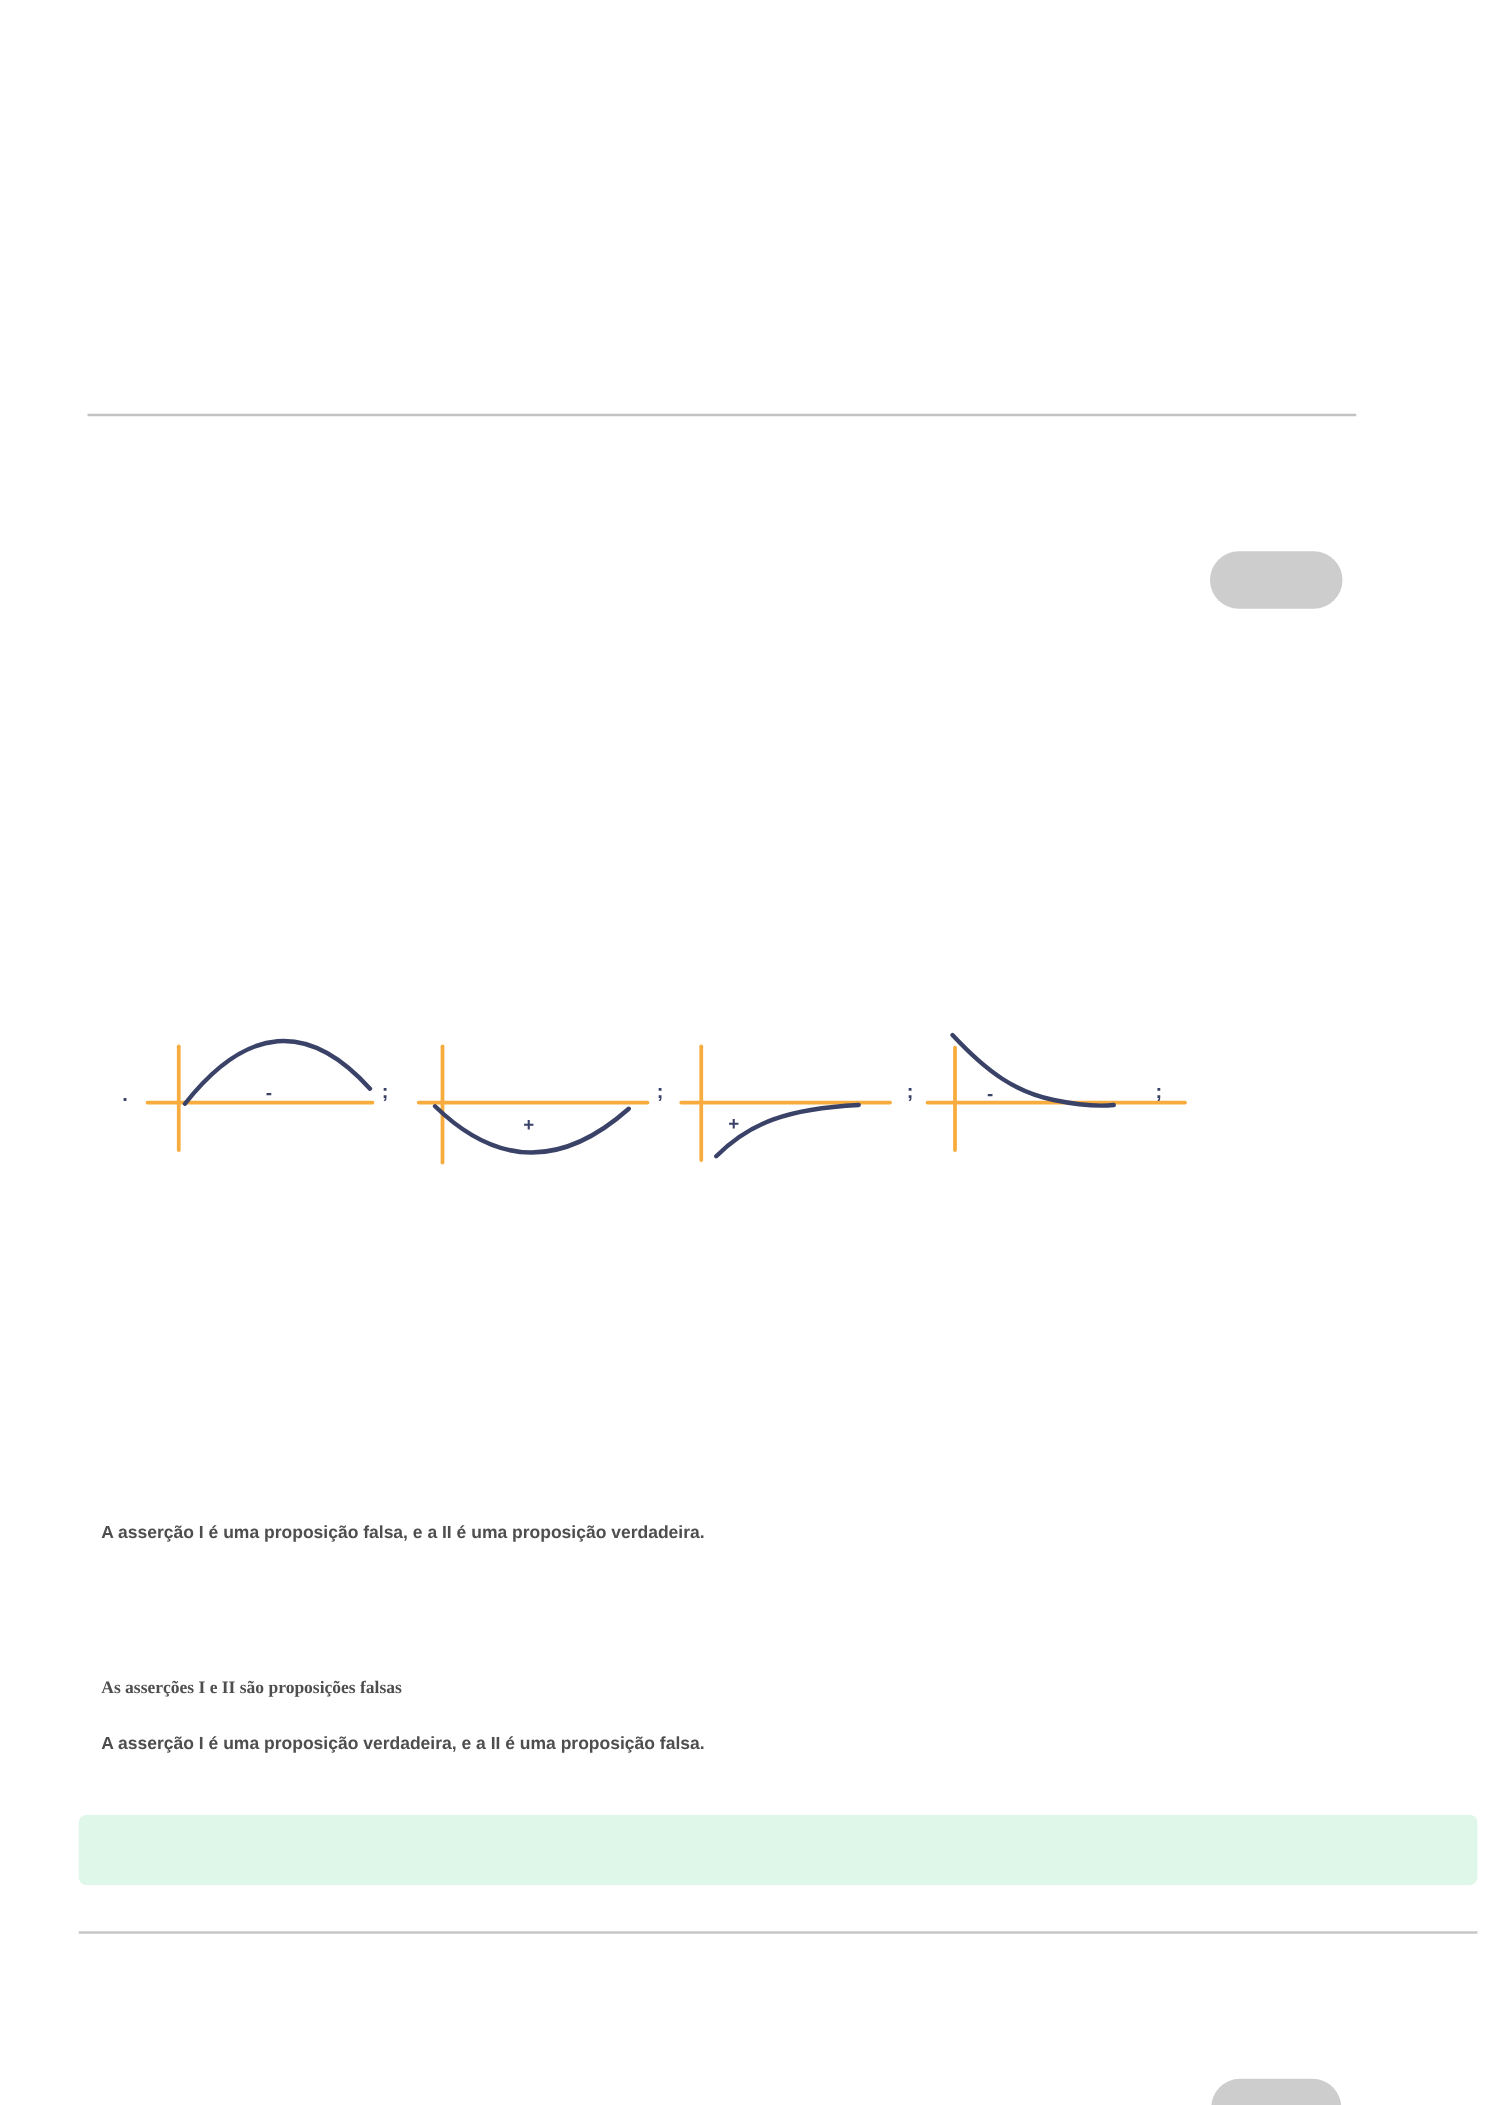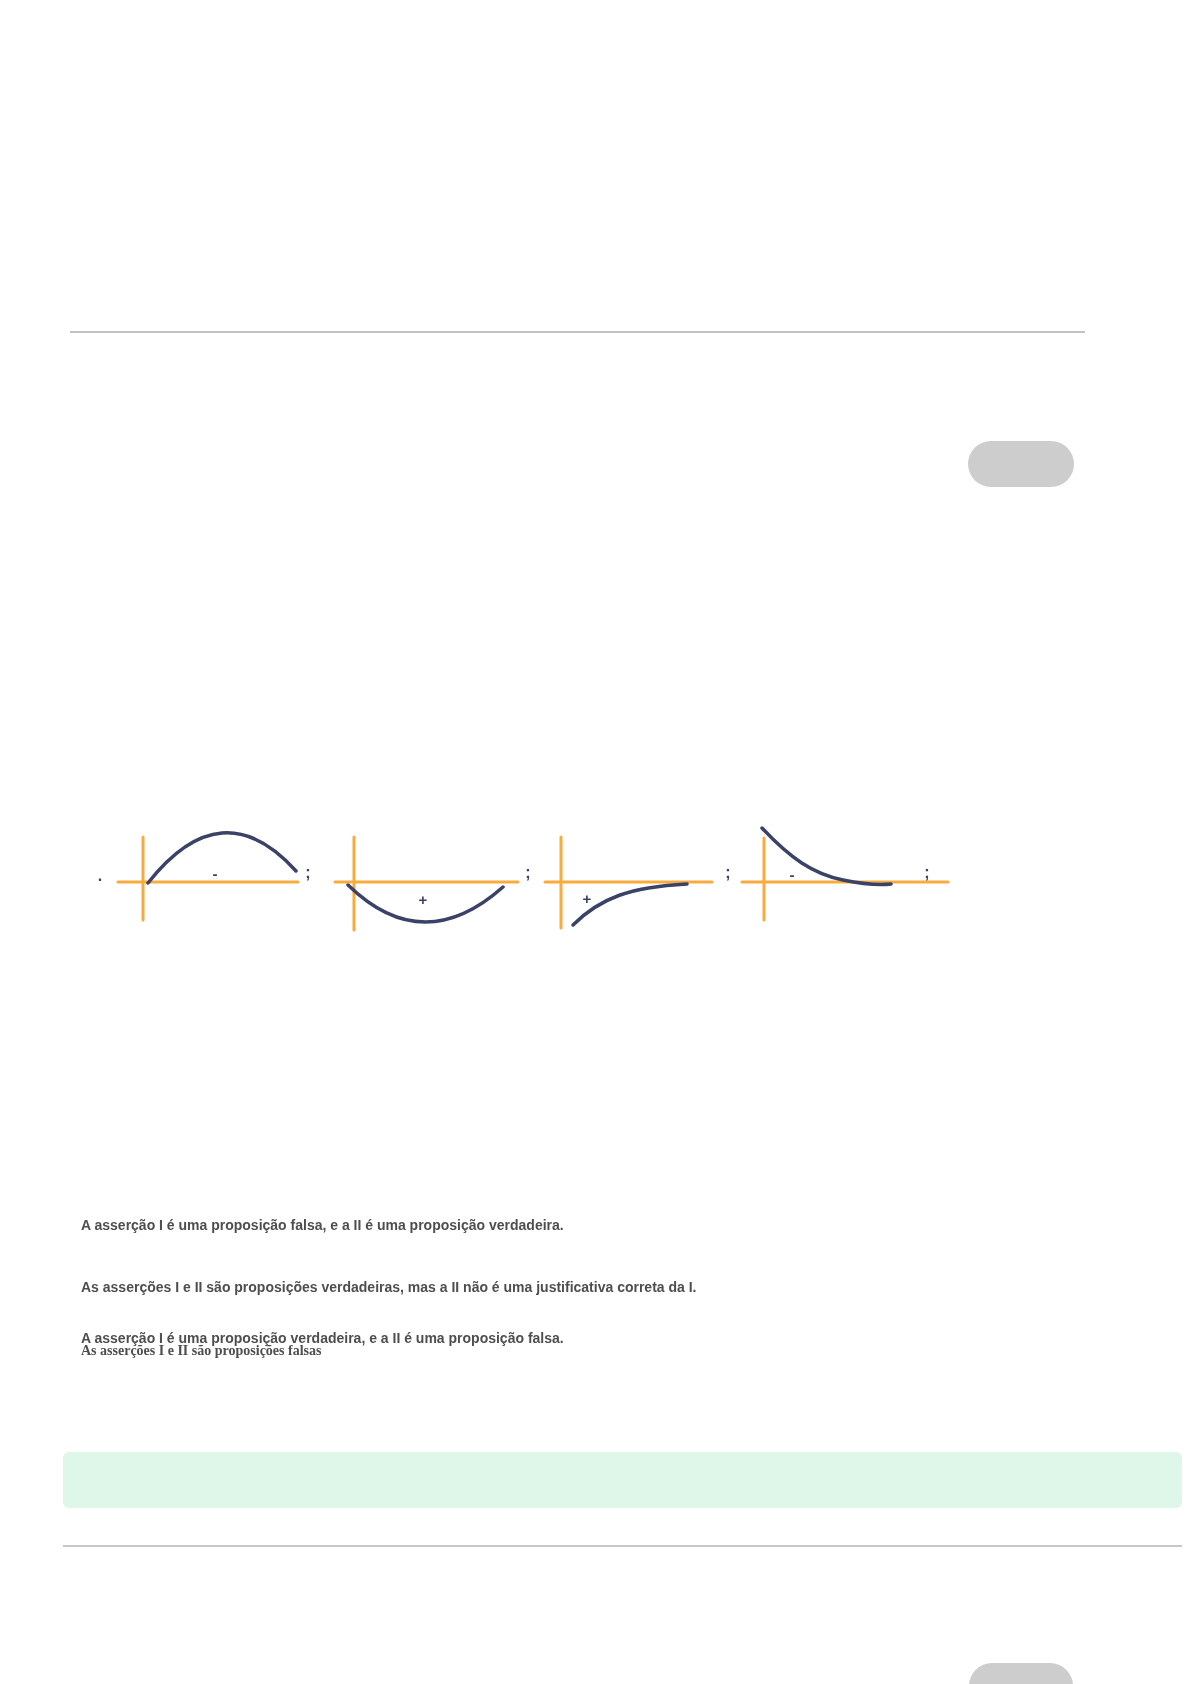--- a/index.html
+++ b/index.html
@@ -36,21 +36,21 @@
     font-size:14px;
     font-weight:bold;
     color:#4e4e4e;
     line-height:24px;
     white-space:nowrap;
     cursor:pointer;
   }
   .option-1{top:1213px;}
   .option-2{top:1275px;}
   .option-3{top:1339px;font-family:Liberation Serif, serif;}
-  .option-4{top:1326px;text-align:right;}
+  .option-4{top:1382px;text-align:right;}
   .answer-bar{
     position:absolute;
     left:63px;top:1452px;
     width:1119px;height:56px;
     background:#dff7e9;
     border-radius:6px;
   }
 </style>
 </head>
 <body>
@@ -92,21 +92,20 @@
     <g>
       <line class="axis" x1="657" y1="134" x2="863" y2="134"></line>
       <line class="axis" x1="679" y1="90" x2="679" y2="172"></line>
       <path class="curve" d="M 677 80 C 705 110 728 126 758 132 C 775 135.5 792 137.5 806 136"></path>
       <text class="sign" x="707" y="132">-</text>
       <text class="sep" x="842" y="130">;</text>
     </g>
   </svg>
 
   <div class="option option-1">A asserção I é uma proposição falsa, e a II é uma proposição verdadeira.</div>
-  <div class="option option-2">As asserções I e II são proposições verdadeiras, mas a II não é uma justificativa correta da I.</div>
   <div class="option option-3">As asserções I e II são proposições falsas</div>
   <div class="option option-4">A asserção I é uma proposição verdadeira, e a II é uma proposição falsa.</div>
 
   <div class="answer-bar"></div>
 
   <div class="divider divider-bottom"></div>
 
   <button class="pill pill-bottom"></button>
 
 </div>

